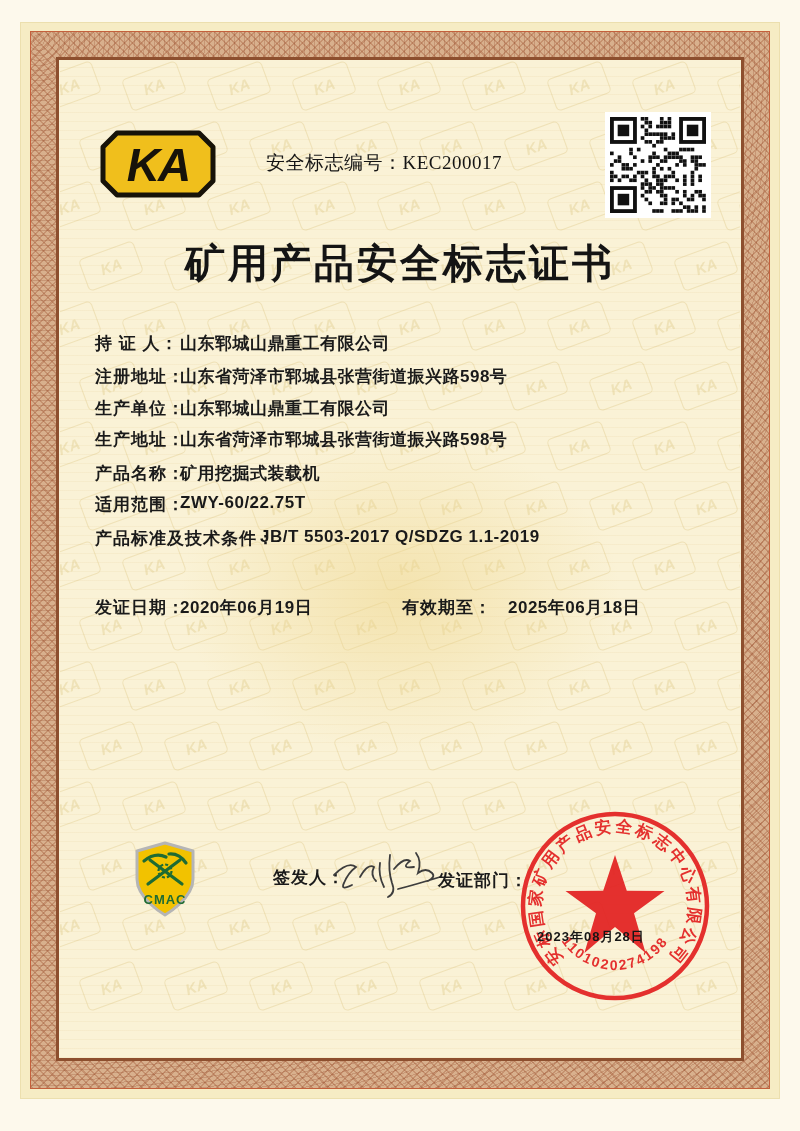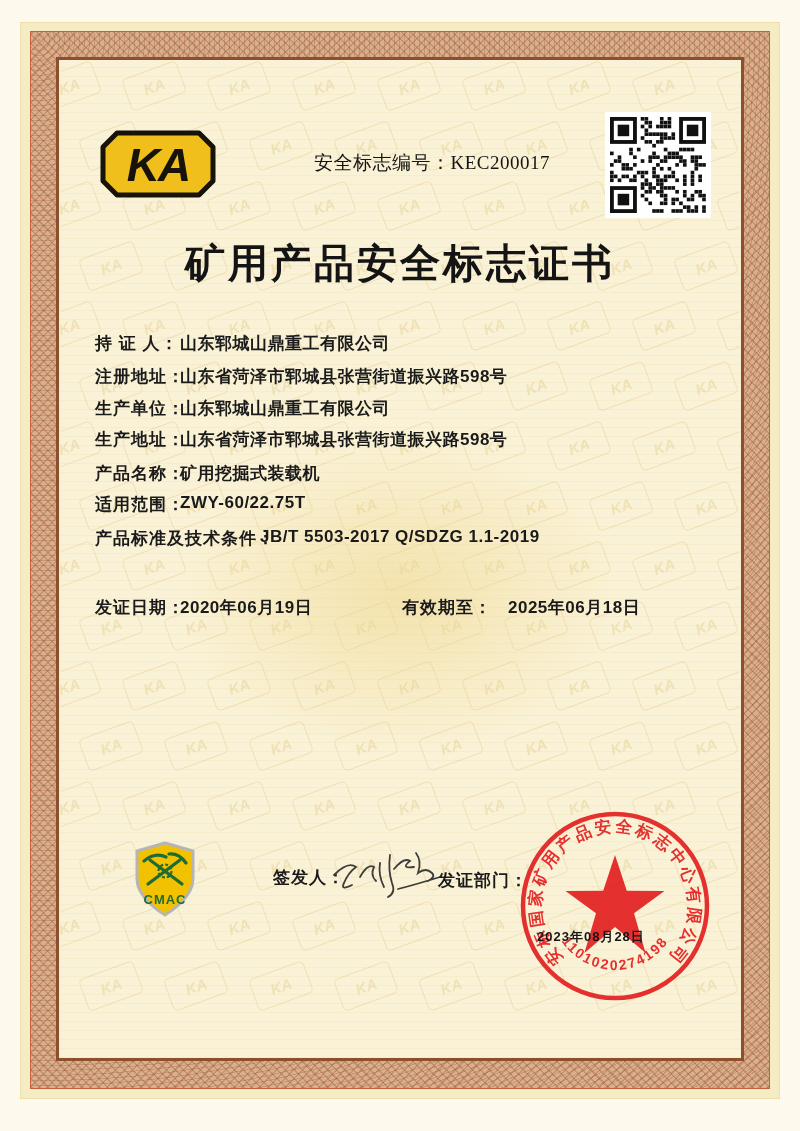--- a/index.html
+++ b/index.html
@@ -18,21 +18,21 @@
         background-image:repeating-linear-gradient(0deg, rgba(214,180,110,.10) 0 1px, rgba(0,0,0,0) 1px 9px);}
   .wm-layer{position:absolute;left:60px;top:61px;right:60px;bottom:74px;overflow:hidden;pointer-events:none;}
   .wm{position:absolute;width:56px;height:32px;border:1.5px solid rgba(208,178,92,.26);border-radius:5px;
       transform:rotate(-20deg);display:flex;align-items:center;justify-content:center;
       color:rgba(208,178,92,.25);font-weight:900;font-style:italic;font-size:15px;}
   .bigwm{position:absolute;left:170px;top:430px;width:460px;height:330px;pointer-events:none;
       background:radial-gradient(ellipse at center, rgba(238,214,140,.55), rgba(238,214,140,0) 68%);}
   
   .ka{position:absolute;left:100px;top:130px;}
   .serial{position:absolute;left:266px;top:150px;font-family:"Liberation Serif",serif;
-          font-size:19px;letter-spacing:.5px;color:#141414;margin-left:48px;}
+          font-size:19px;letter-spacing:.5px;color:#141414;}
   .qr{position:absolute;left:605px;top:112px;}
   
   .title{position:absolute;top:236px;left:0;width:100%;text-align:center;font-size:40px;
          font-weight:900;letter-spacing:3px;color:#141414;}
   
   .row{position:absolute;left:95px;right:60px;height:24px;font-size:17px;white-space:nowrap;}
   .row .lbl{position:absolute;left:0;font-weight:bold;letter-spacing:1px;}
   .row .val{position:absolute;left:85px;font-weight:bold;letter-spacing:.5px;}
   .row .val-std{left:165px;}
   .row .lbl-exp{left:307px;}

